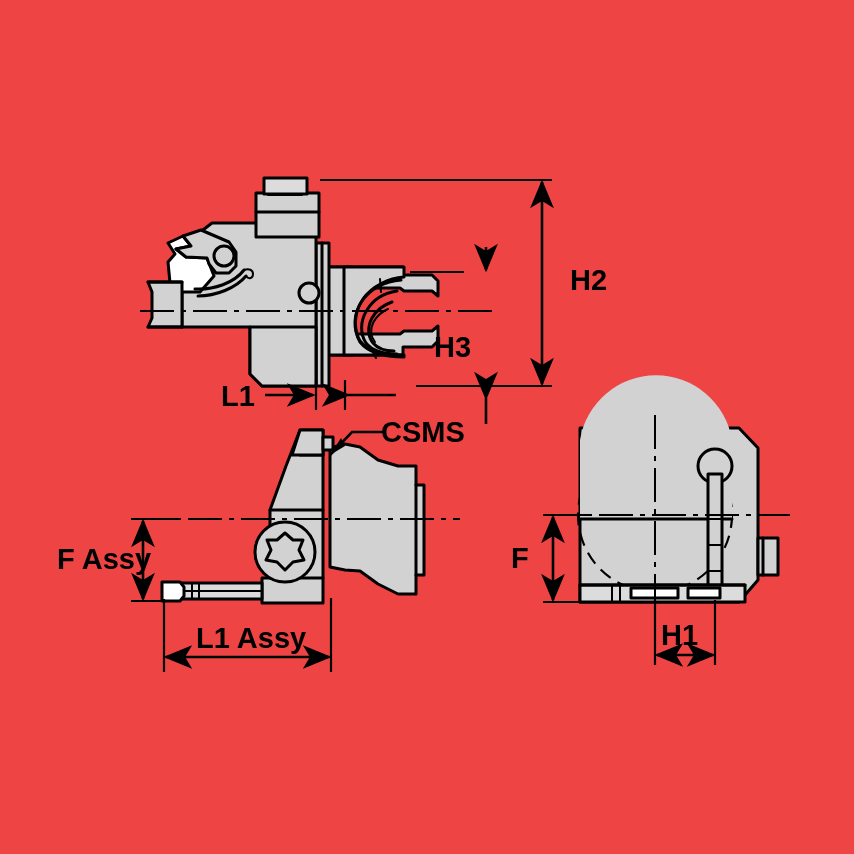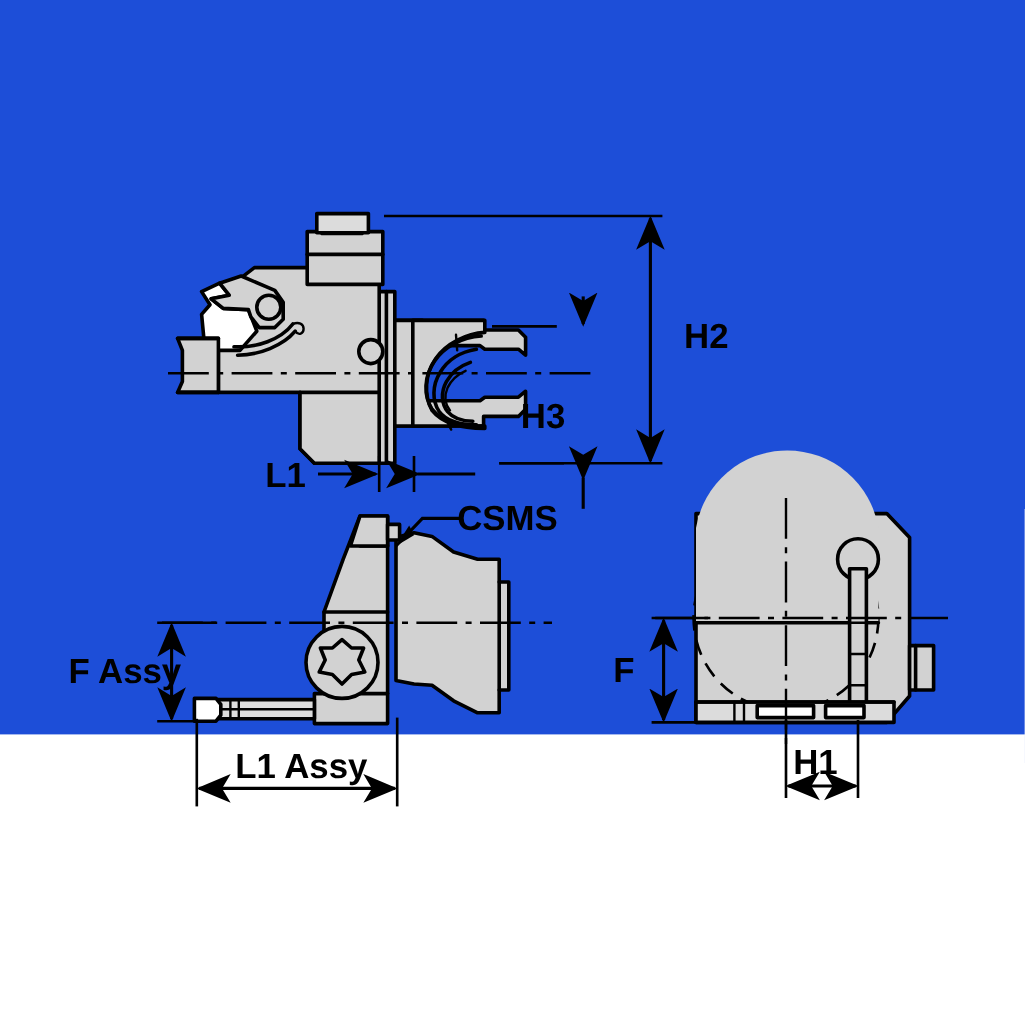--- a/index.html
+++ b/index.html
@@ -9,22 +9,22 @@
   }
   body {
     width: 854px;
     height: 854px;
     overflow: hidden;
     font-family: "Liberation Sans", sans-serif;
   }
   #drawing-root {
     position: relative;
     width: 854px;
-    height: 612px;
-    background: #1d4ed8;
+    height: 854px;
+    background: #ef4444;
   }
   svg#tech-drawing {
     display: block;
     width: 854px;
     height: 854px;
   }
   .dim-label {
     font-family: "Liberation Sans", sans-serif;
     font-weight: bold;
     font-size: 29px;

